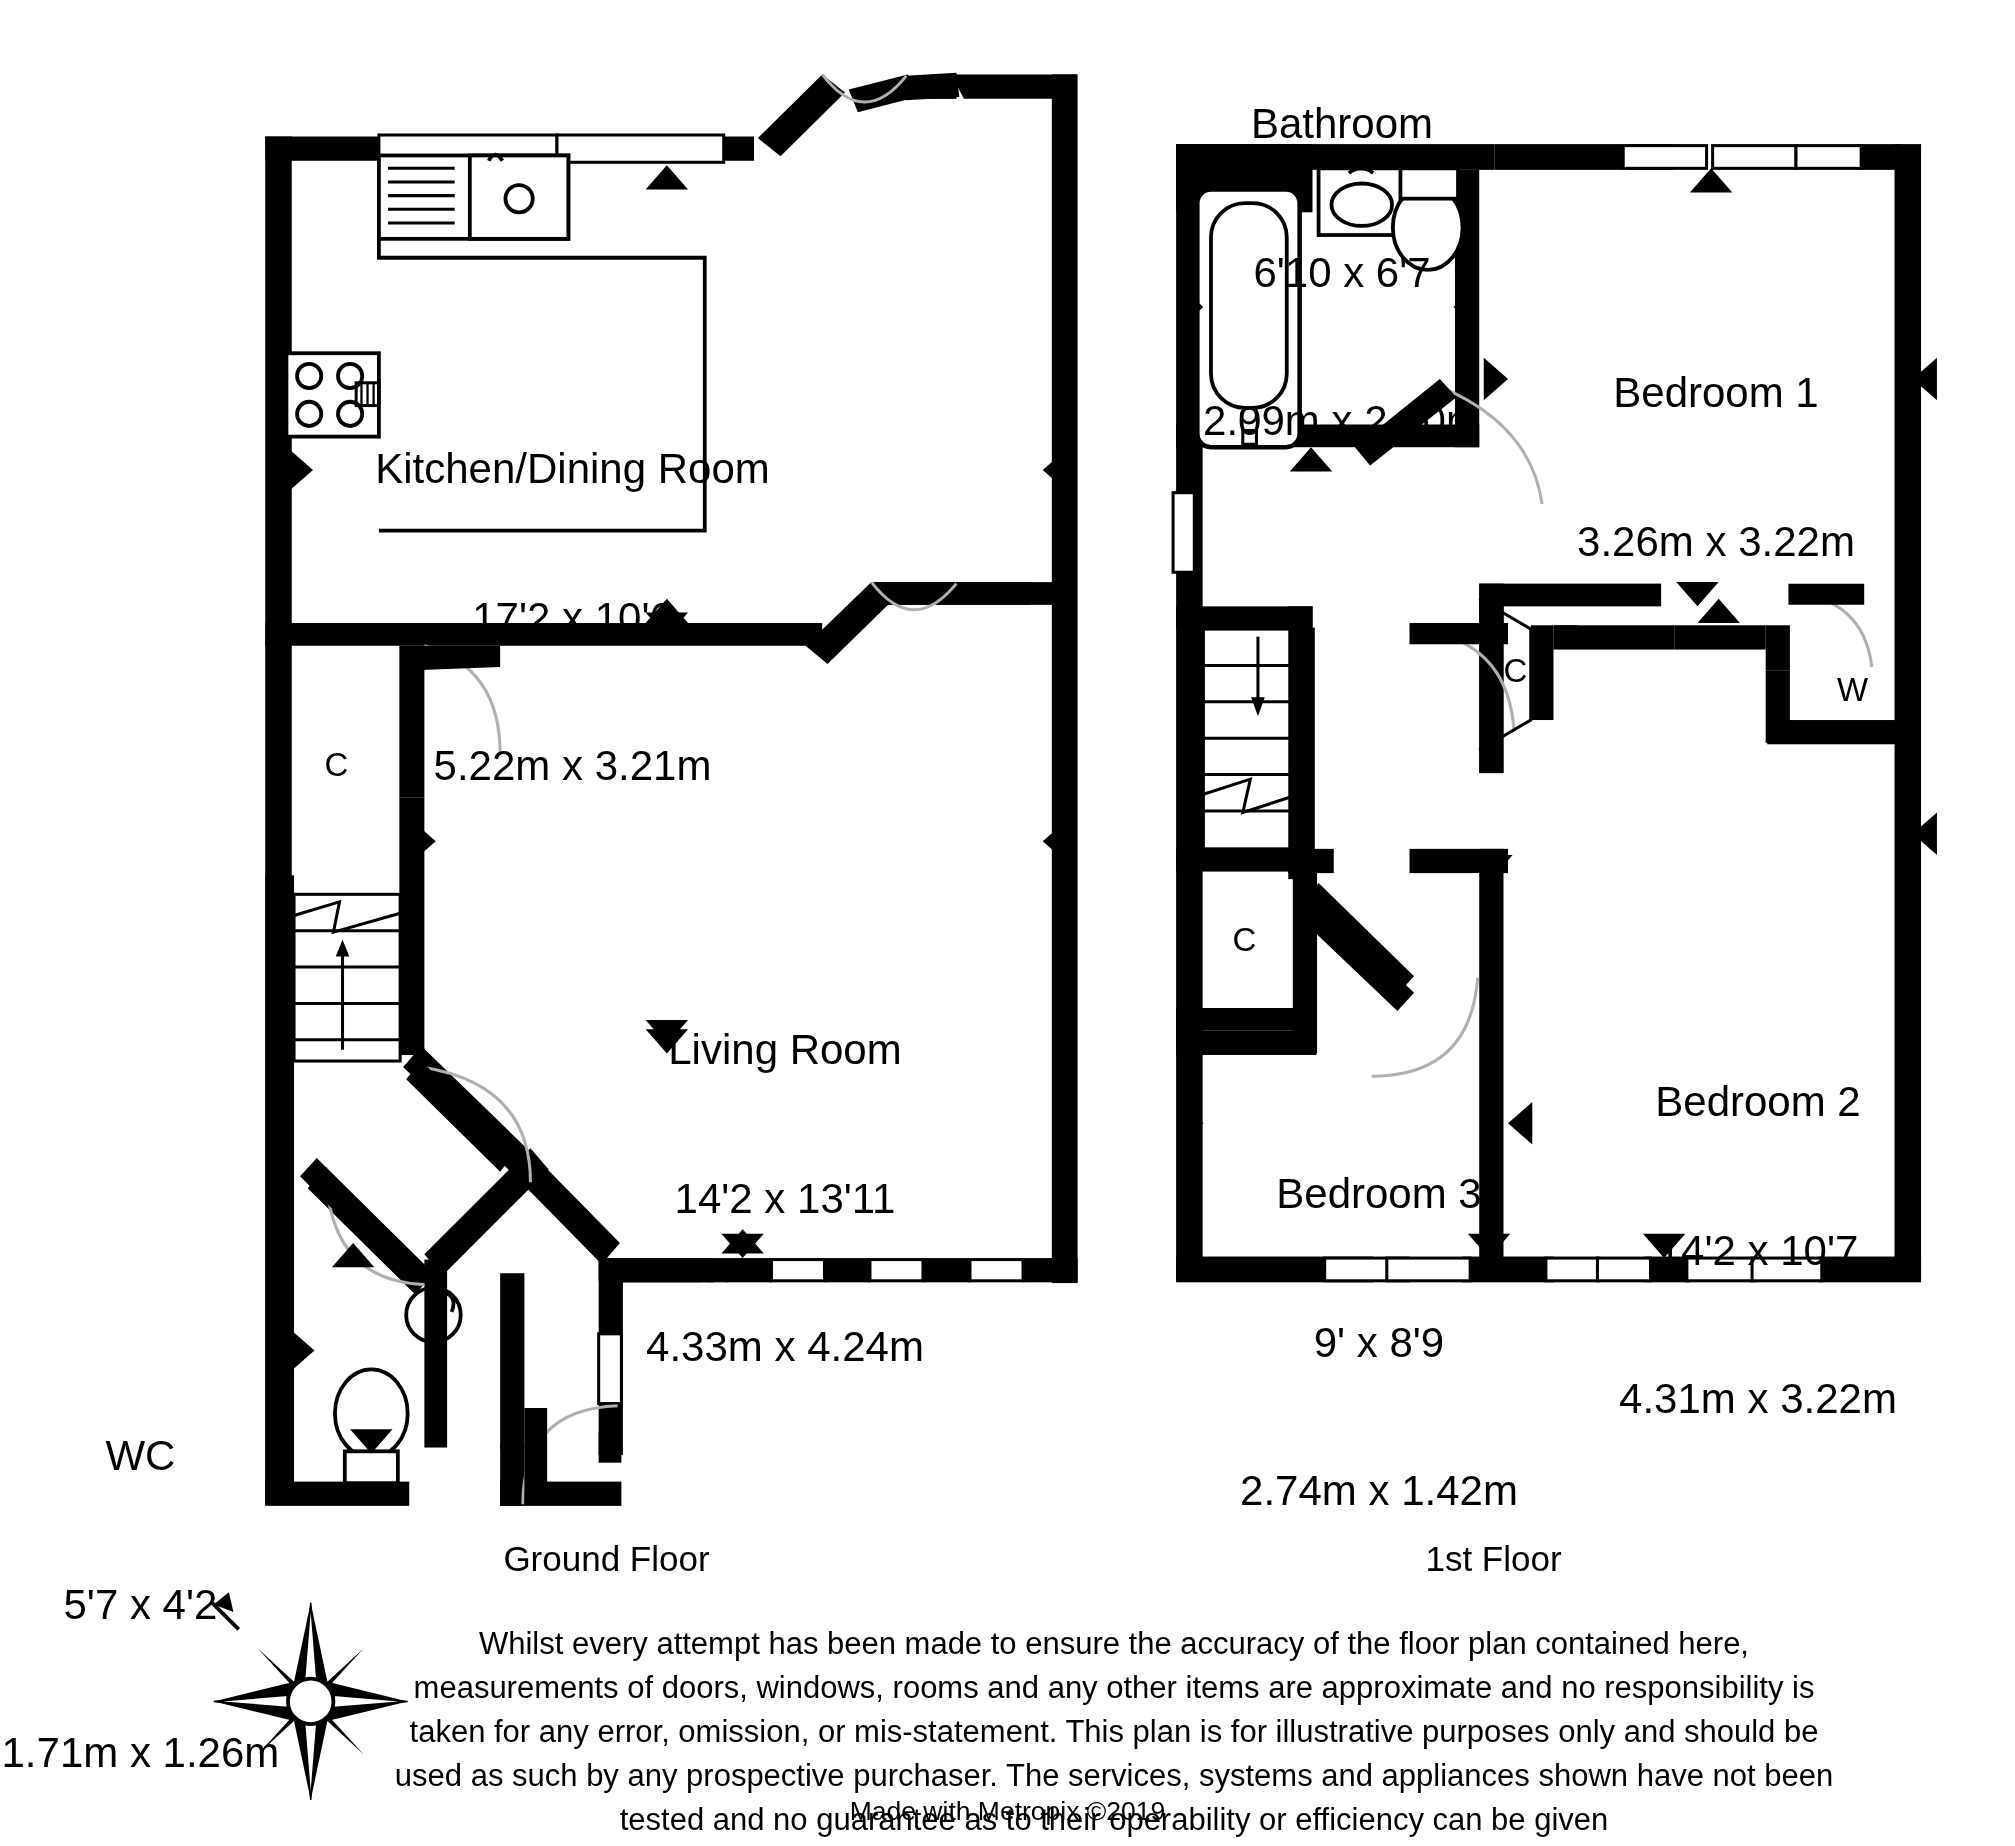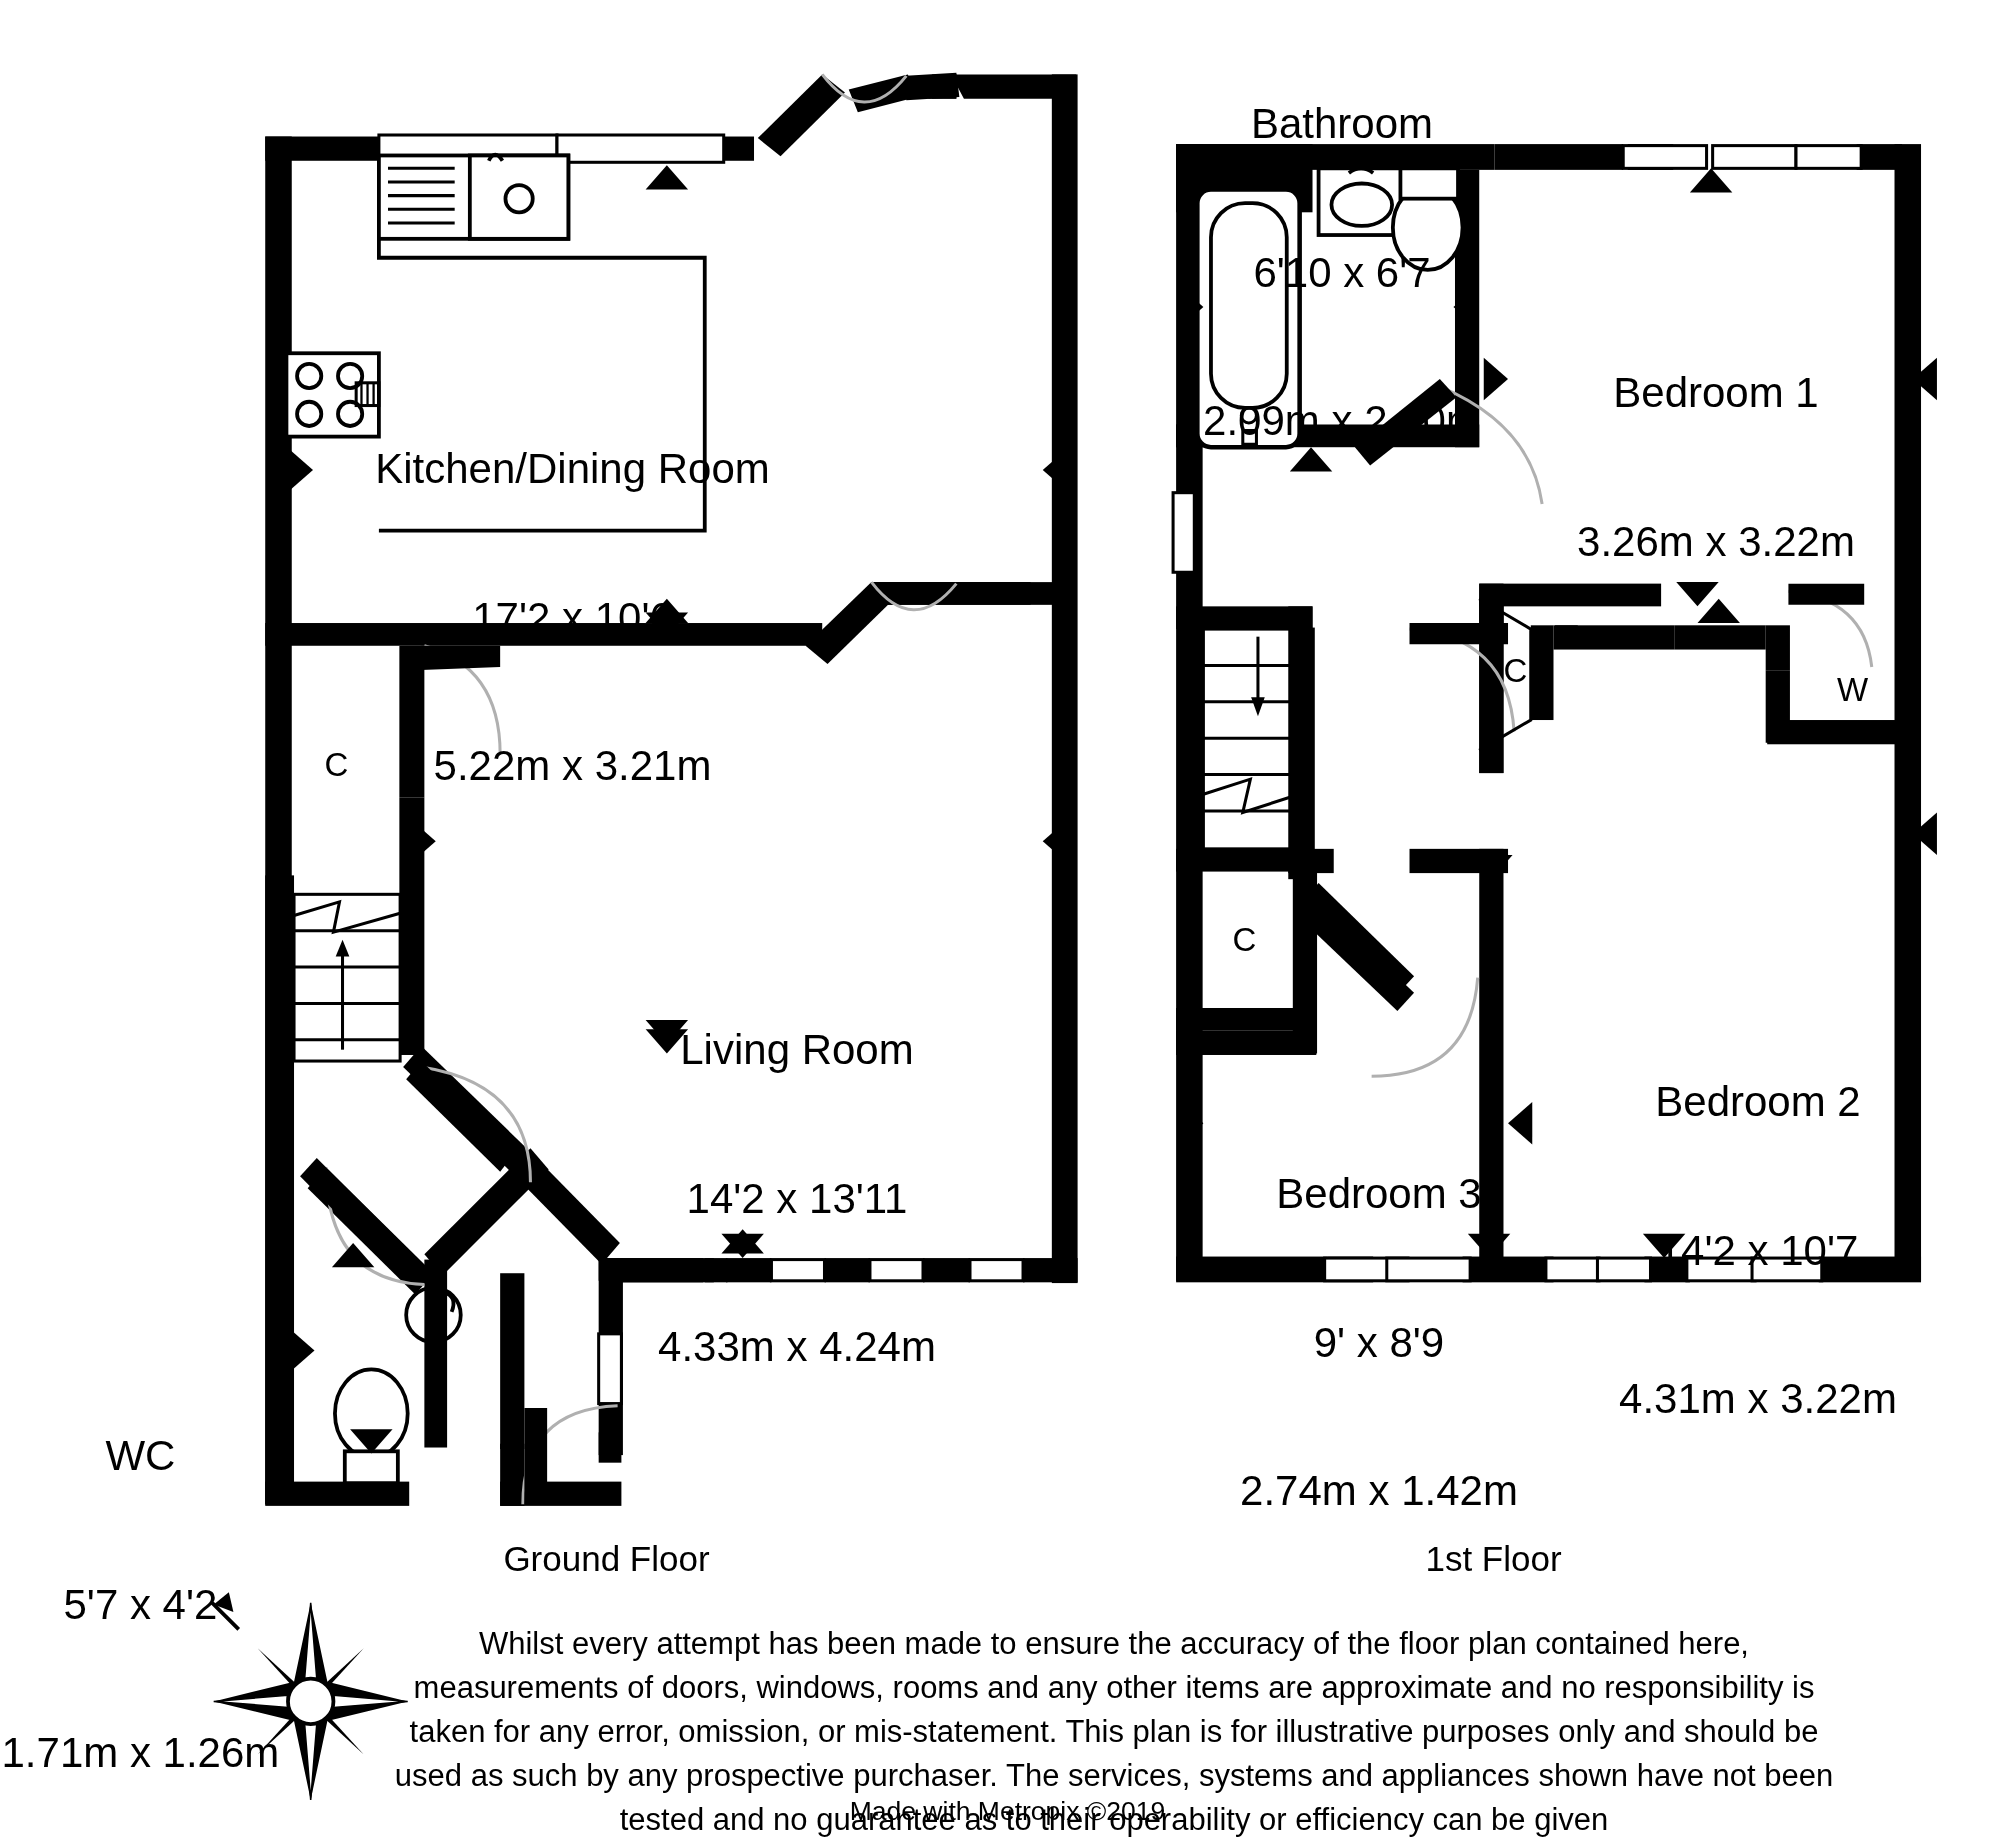--- a/index.html
+++ b/index.html
@@ -344,21 +344,21 @@
     <line x1="-130" y1="-130" x2="-95" y2="-95" stroke="#000" stroke-width="5"></line>
   </g>
 </svg>
 
 <div class="txt room-label" style="left:326px; top:345px; width:493px;">
   <span class="ln">Kitchen/Dining Room</span>
   <span class="ln">17'2 x 10'6</span>
   <span class="ln">5.22m x 3.21m</span>
 </div>
 
-<div class="txt room-label" style="left:562px; top:926px; width:470px;">
+<div class="txt room-label" style="left:550px; top:926px; width:470px;">
   <span class="ln">Living Room</span>
   <span class="ln">14'2 x 13'11</span>
   <span class="ln">4.33m x 4.24m</span>
 </div>
 
 <div class="txt room-label" style="left:-7.6px; top:1332px; width:296px;">
   <span class="ln">WC</span>
   <span class="ln">5'7 x 4'2</span>
   <span class="ln">1.71m x 1.26m</span>
 </div>

